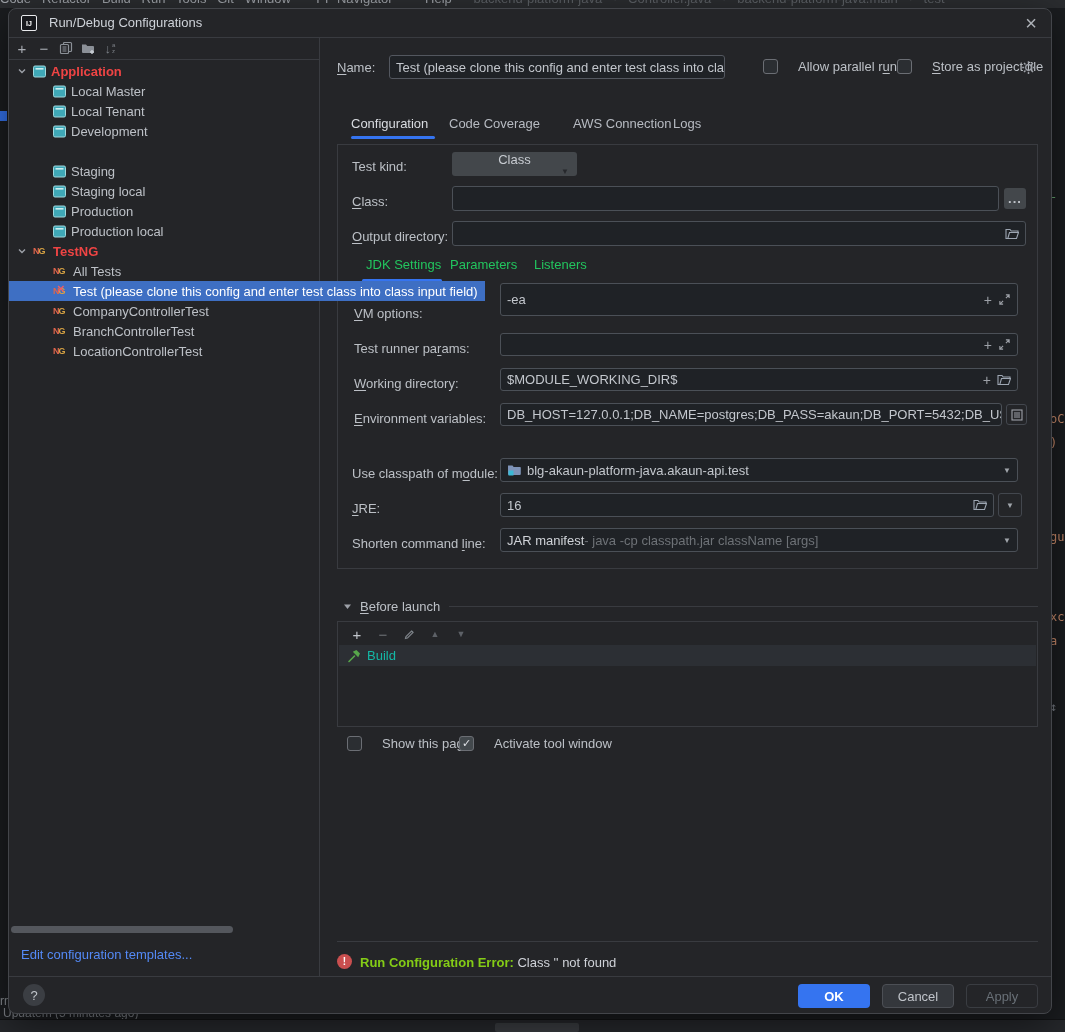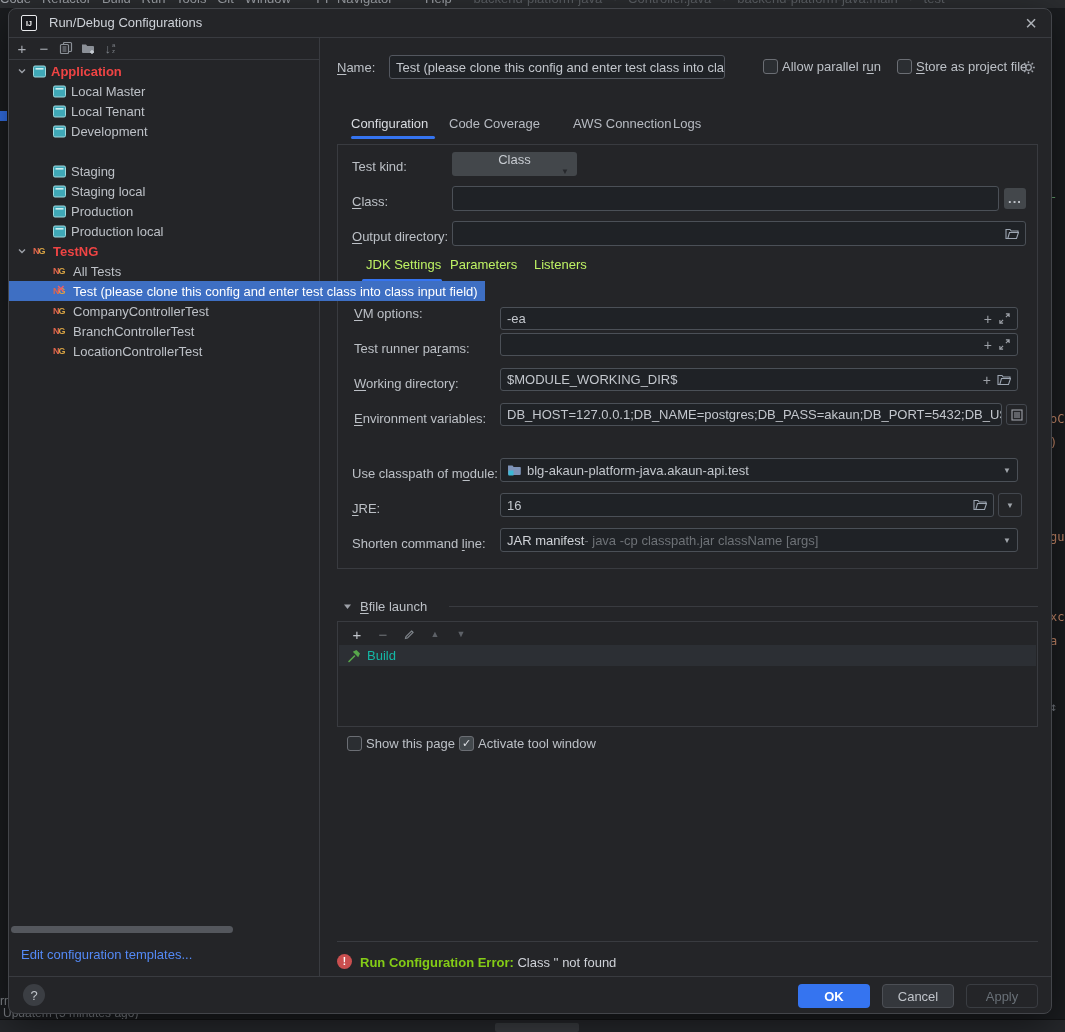--- a/index.html
+++ b/index.html
@@ -66,36 +66,36 @@
 
   
   .fld-label{position:absolute;white-space:nowrap;color:#bcc0c6;}
   .input{position:absolute;box-sizing:border-box;background:#1f2226;border:1px solid #4b5057;border-radius:3px;
     color:#c3c7cd;display:flex;align-items:center;padding:0 6px;white-space:nowrap;overflow:hidden;}
   .input .hint{color:#6e7277;}
   .icon-right{margin-left:auto;display:flex;align-items:center;gap:6px;flex:0 0 auto;}
   .cb{width:15px;height:15px;box-sizing:border-box;border:1px solid #6b6e74;border-radius:3px;background:#43494d;
     display:inline-flex;align-items:center;justify-content:center;font-size:11px;color:#dfe2e6;flex:0 0 15px;}
   .cb.off{background:#2b2e32;color:transparent;}
-  .cbrow{position:absolute;display:flex;align-items:center;gap:4px;white-space:nowrap;}
+  .cbrow{position:absolute;display:flex;align-items:center;gap:20px;white-space:nowrap;}
 
   .tab{position:absolute;top:107px;height:20px;color:#b7bbc2;white-space:nowrap;}
   .tab.active{color:#d9dce1;}
   .tab-underline{position:absolute;left:342px;top:127px;width:84px;height:3px;background:#3574f0;border-radius:2px;}
 
   .form-box{position:absolute;left:328px;top:135px;width:701px;height:425px;border:1px solid #393b40;box-sizing:border-box;}
   .dd{position:absolute;box-sizing:border-box;background:#43474b;border-radius:3px;color:#c7cbd1;
     display:flex;align-items:center;padding:0 8px;white-space:nowrap;}
   .dd .arrow{margin-left:auto;color:#26282c;font-size:8px;}
   .combo-arrow{color:#9fa4aa;font-size:8px;}
   .dots-btn{position:absolute;box-sizing:border-box;background:#43474b;border-radius:3px;color:#c0c4ca;
     display:flex;align-items:center;justify-content:center;font-weight:bold;letter-spacing:1px;}
   .sq-btn{position:absolute;box-sizing:border-box;border:1px solid #43474e;border-radius:3px;
     display:flex;align-items:center;justify-content:center;color:#9fa4aa;background:transparent;}
-  .subtab{position:absolute;top:112px;color:#bef264;white-space:nowrap;}
+  .subtab{position:absolute;top:112px;color:#22c55e;white-space:nowrap;}
   .subtab-underline{position:absolute;left:24px;top:134px;width:80px;height:3px;background:#3574f0;border-radius:2px;}
   .plus-gl{color:#9da1a8;font-size:14px;}
 
   
   .bl-header{position:absolute;left:328px;top:588px;height:18px;display:flex;align-items:center;color:#bcc0c6;}
   .bl-rule{position:absolute;left:440px;top:597px;width:589px;height:1px;background:#393b40;}
   .bl-box{position:absolute;left:328px;top:612px;width:701px;height:106px;border:1px solid #393b40;box-sizing:border-box;}
   .bl-toolbar{position:absolute;left:6px;top:2px;height:20px;display:flex;align-items:center;color:#9da1a8;}
   .bl-toolbar .tb-btn{width:26px;}
   .tri{font-size:9px;color:#8b9097;}
@@ -351,21 +351,21 @@
           </span>
         </span>
     </div>
 
     <span class="subtab" style="left:28px;">JDK Settings</span>
     <span class="subtab" style="left:112px;">Parameters</span>
     <span class="subtab" style="left:196px;">Listeners</span>
     <div class="subtab-underline"></div>
 
     <span class="fld-label" style="left:16px;top:161px;"><span></span><u>V</u><span>M options:</span></span>
-    <div class="input" style="left:162px;top:162px;width:518px;height:23px;">
+    <div class="input" style="left:162px;top:138px;width:518px;height:33px;">
       <span>-ea</span>
       <span class="icon-right">
         <span class="plus-gl">+</span>
         <span>
             <svg width="13" height="13" viewBox="0 0 14 14">
               <path d="M8.5 5.5 L12 2 M8.5 2 H12 V5.5 M5.5 8.5 L2 12 M2 8.5 V12 H5.5" fill="none" stroke="#9da1a8" stroke-width="1.2"></path>
             </svg>
           </span>
       </span>
     </div>
@@ -447,21 +447,21 @@
         </span>
     </div>
   </div>
 
   <div class="bl-header">
     <span style="margin-left:6px;margin-right:8px;">
         <svg width="9" height="9" viewBox="0 0 9 9">
           <path d="M1 2.5 h7 L4.5 7 Z" fill="#9da1a8"></path>
         </svg>
       </span>
-    <span><span></span><u>B</u><span>file launch</span></span>
+    <span><span></span><u>B</u><span>efore launch</span></span>
   </div>
   <div class="bl-rule"></div>
 
   <div class="bl-box">
     <div class="bl-toolbar">
       <span class="tb-btn">
           <span class="tb-plus" style="color:#c2c6cc;">+</span>
         </span>
       <span class="tb-btn">
           <span class="tb-minus" style="color:#6d7177;">−</span>

